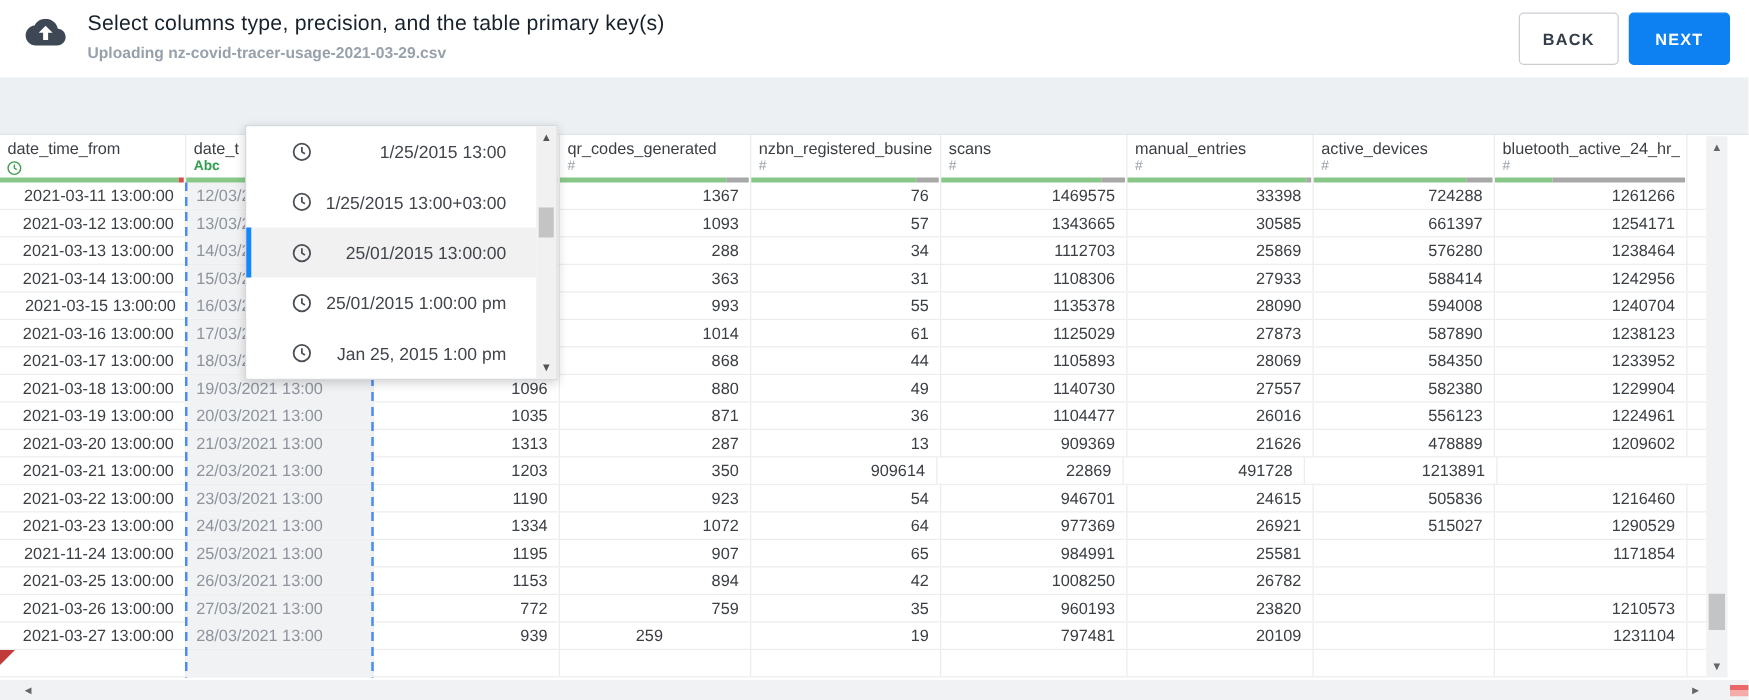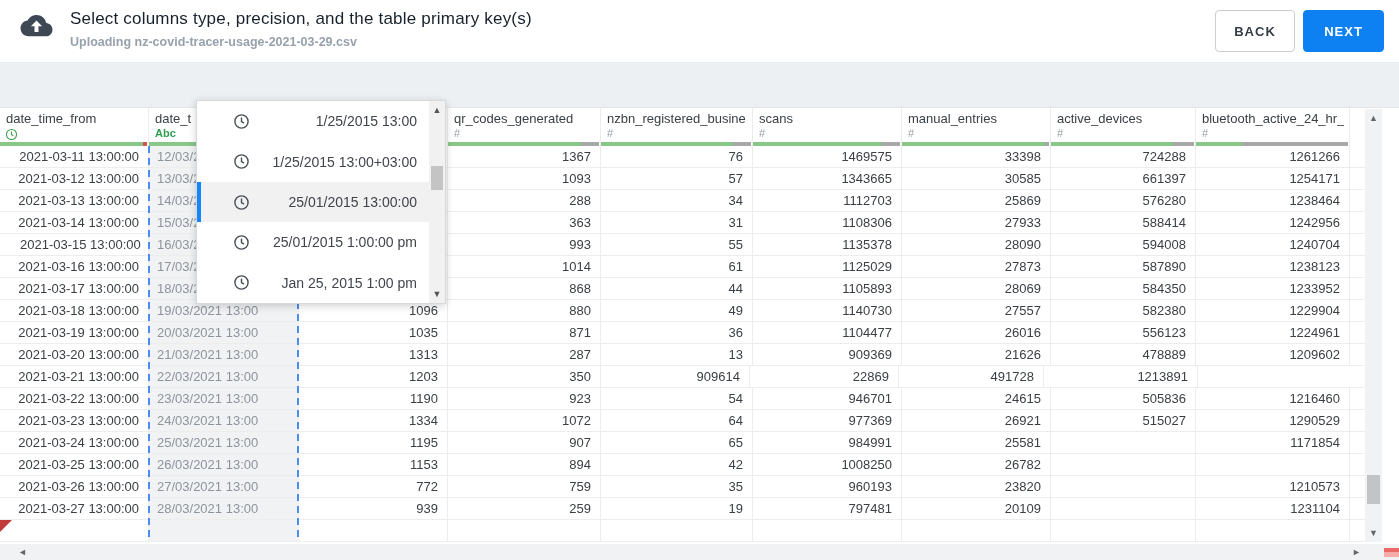--- a/index.html
+++ b/index.html
@@ -70,21 +70,21 @@
   .hscroll .arr{position:absolute;top:3px;font-size:9px;color:#63676b;cursor:pointer;}
   .hscroll .arr.left{left:18px;}
   .hscroll .arr.right{left:1352px;}
   .red-thumb{position:absolute;left:1384px;top:548px;width:15px;height:9px;z-index:6;
              background:linear-gradient(180deg,#e96868 0 45%,#f6abab 45%);cursor:pointer;}
 
   
   .panel{position:absolute;left:196px;top:100px;width:250px;height:204px;background:#fff;border:1px solid #d6d9dc;
          box-shadow:0 2px 8px rgba(0,0,0,.18);box-sizing:border-box;z-index:10;}
   .pitems{position:absolute;left:0;top:0;right:16px;bottom:0;display:flex;flex-direction:column;}
-  .pitem{flex:1;display:flex;align-items:center;position:relative;padding-left:36px;padding-right:12px;cursor:pointer;}
+  .pitem{flex:1;display:flex;align-items:center;position:relative;padding-left:36px;padding-right:24px;cursor:pointer;}
   .pitem.selected{background:#f1f1f1;}
   .pitem .selbar{position:absolute;left:0;top:0;bottom:0;width:4px;background:#1486fd;}
   .pitem .pclock{color:#4a4f55;display:flex;}
   .pitem .lbl{flex:1;text-align:right;font-size:14px;color:#40454c;white-space:nowrap;}
   .pscroll{position:absolute;right:0;top:0;bottom:0;width:16px;background:#f1f1f1;}
   .pscroll .arr{position:absolute;left:0;width:16px;text-align:center;font-size:9px;color:#555;cursor:pointer;}
   .pscroll .arr.up{top:4px;}
   .pscroll .arr.down{bottom:4px;}
   .pscroll .thumb{position:absolute;left:2px;top:65px;width:12px;height:24px;background:#c4c4c4;cursor:pointer;}
 </style>
@@ -362,21 +362,21 @@
           <div class="cell num" style="width: 149px;">1334</div>
           <div class="cell num" style="width: 153px;">1072</div>
           <div class="cell num" style="width: 152px;">64</div>
           <div class="cell num" style="width: 149px;">977369</div>
           <div class="cell num" style="width: 149px;">26921</div>
           <div class="cell num" style="width: 145px;">515027</div>
           <div class="cell num" style="width: 154px;">1290529</div>
           <div class="cell fill"></div>
         </div>
         <div class="row">
-          <div class="cell num" style="width: 149px;">2021-03-24 13:00:00</div>
+          <div class="cell num" style="width: 149px;">2021-11-24 13:00:00</div>
           <div class="cell sel" style="width: 150px;">25/03/2021 13:00</div>
           <div class="cell num" style="width: 149px;">1195</div>
           <div class="cell num" style="width: 153px;">907</div>
           <div class="cell num" style="width: 152px;">65</div>
           <div class="cell num" style="width: 149px;">984991</div>
           <div class="cell num" style="width: 149px;">25581</div>
           <div class="cell num" style="width: 145px;"></div>
           <div class="cell num" style="width: 154px;">1171854</div>
           <div class="cell fill"></div>
         </div>
@@ -401,21 +401,21 @@
           <div class="cell num" style="width: 149px;">960193</div>
           <div class="cell num" style="width: 149px;">23820</div>
           <div class="cell num" style="width: 145px;"></div>
           <div class="cell num" style="width: 154px;">1210573</div>
           <div class="cell fill"></div>
         </div>
         <div class="row">
           <div class="cell num" style="width: 149px;">2021-03-27 13:00:00</div>
           <div class="cell sel" style="width: 150px;">28/03/2021 13:00</div>
           <div class="cell num" style="width: 149px;">939</div>
-          <div class="cell num" style="width: 153px;">259</div>
+          <div class="cell num" style="width: 153px; text-align: center;">259</div>
           <div class="cell num" style="width: 152px;">19</div>
           <div class="cell num" style="width: 149px;">797481</div>
           <div class="cell num" style="width: 149px;">20109</div>
           <div class="cell num" style="width: 145px;"></div>
           <div class="cell num" style="width: 154px;">1231104</div>
           <div class="cell fill"></div>
         </div>
         <div class="row">
           <div class="cell num" style="width: 149px;"></div>
           <div class="cell sel" style="width: 150px;"></div>

